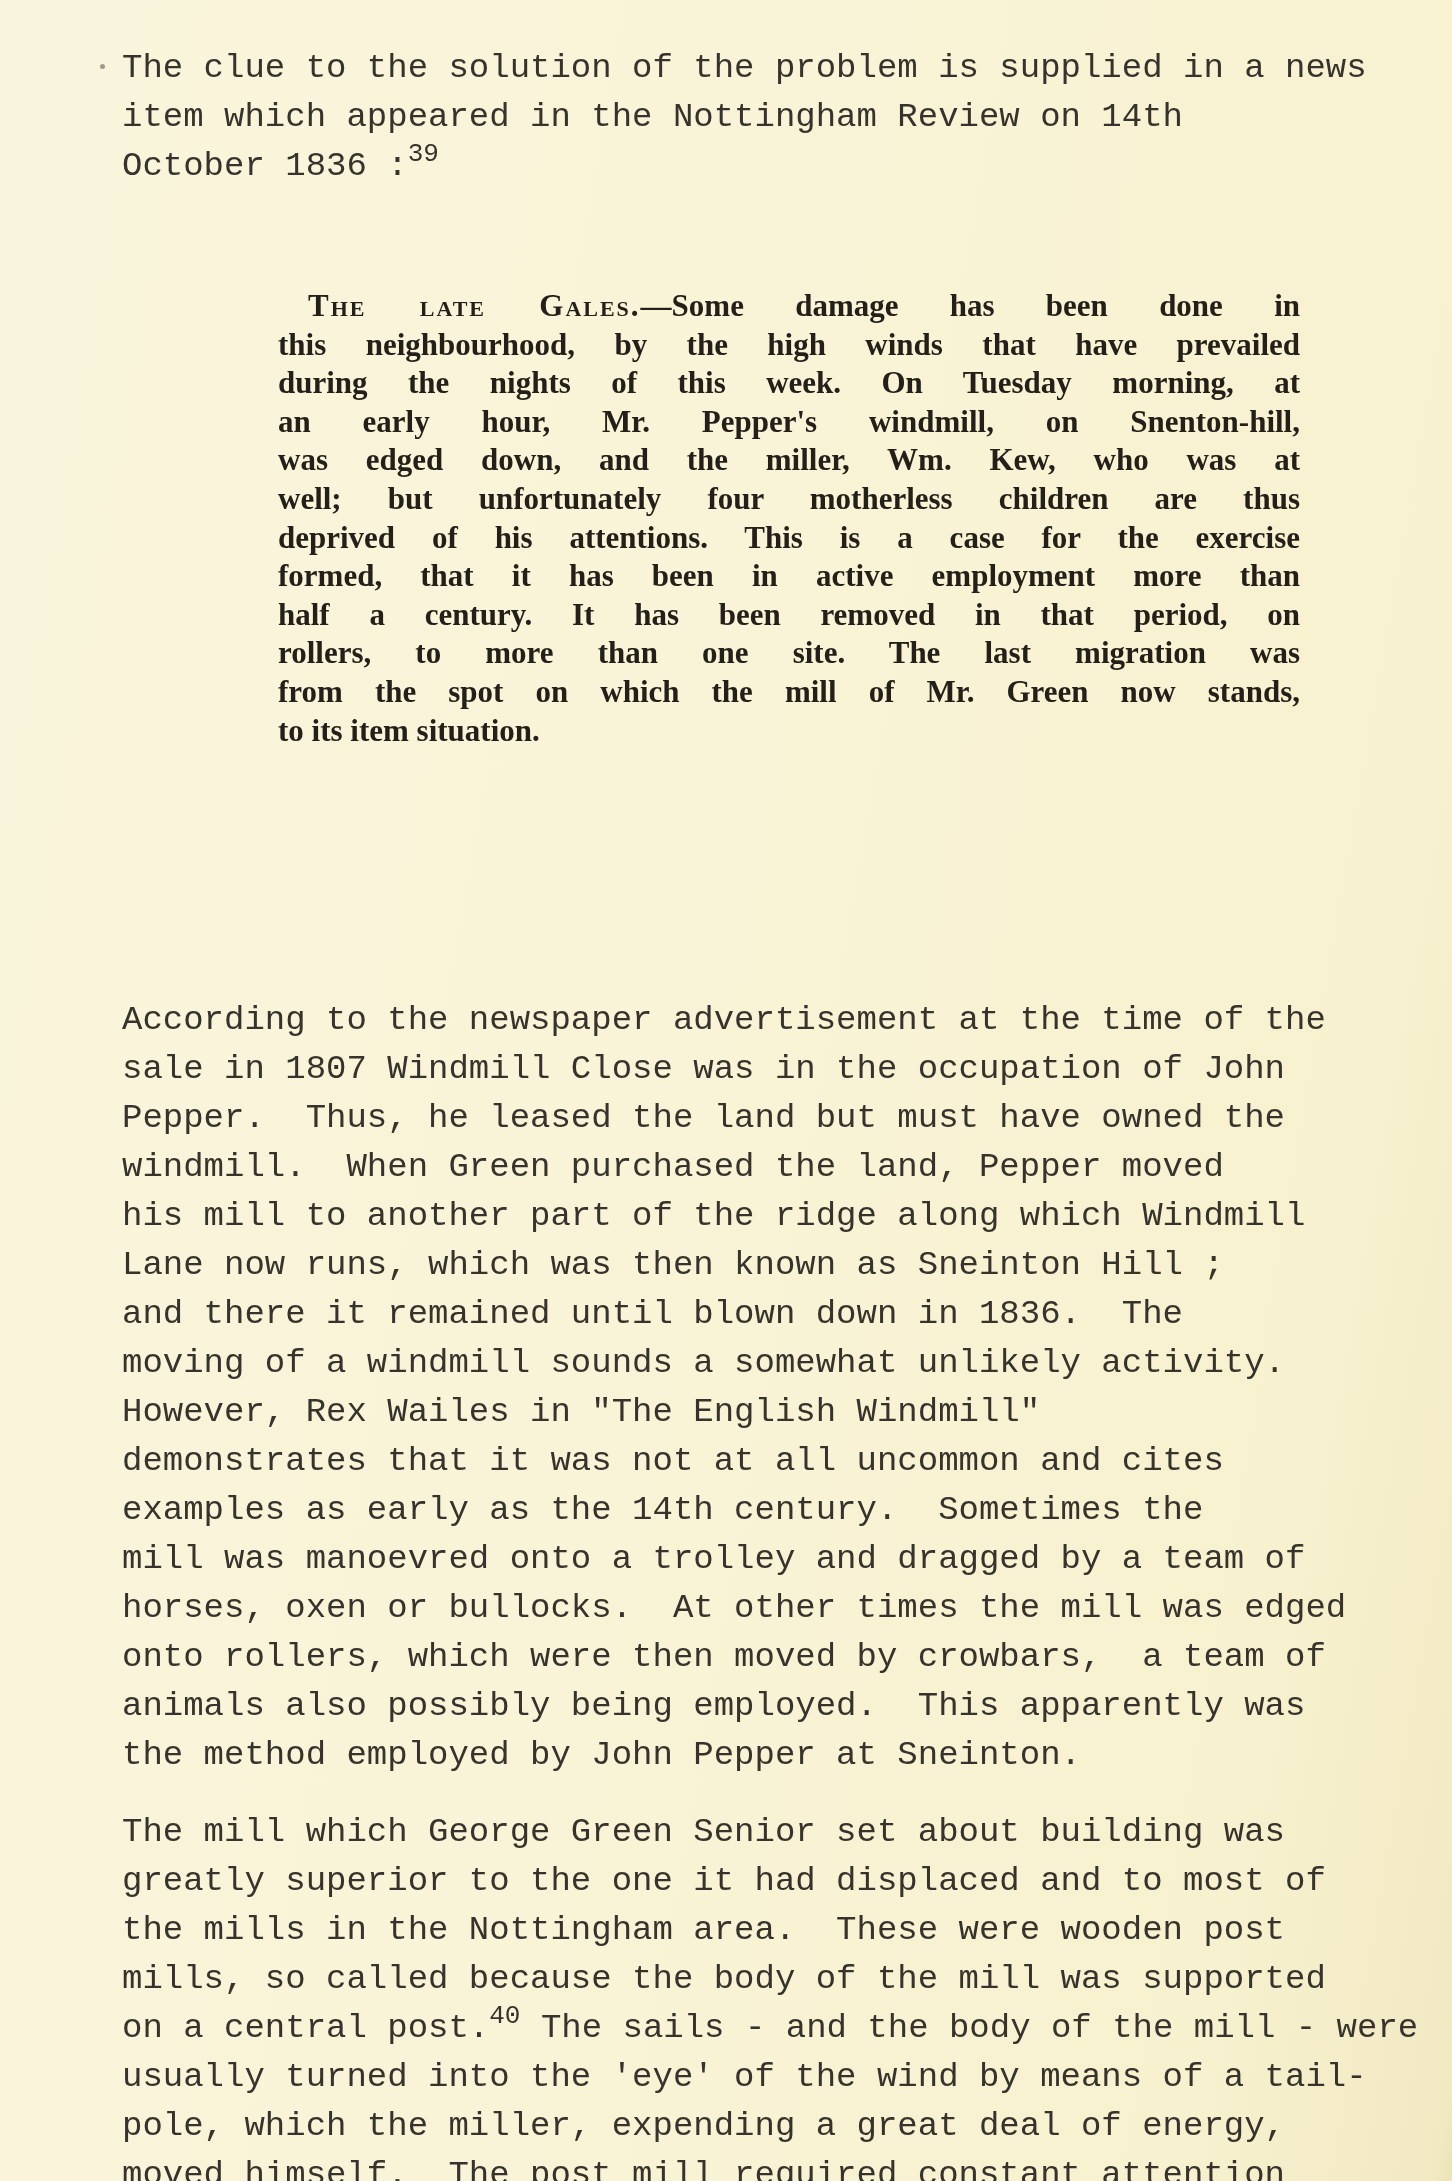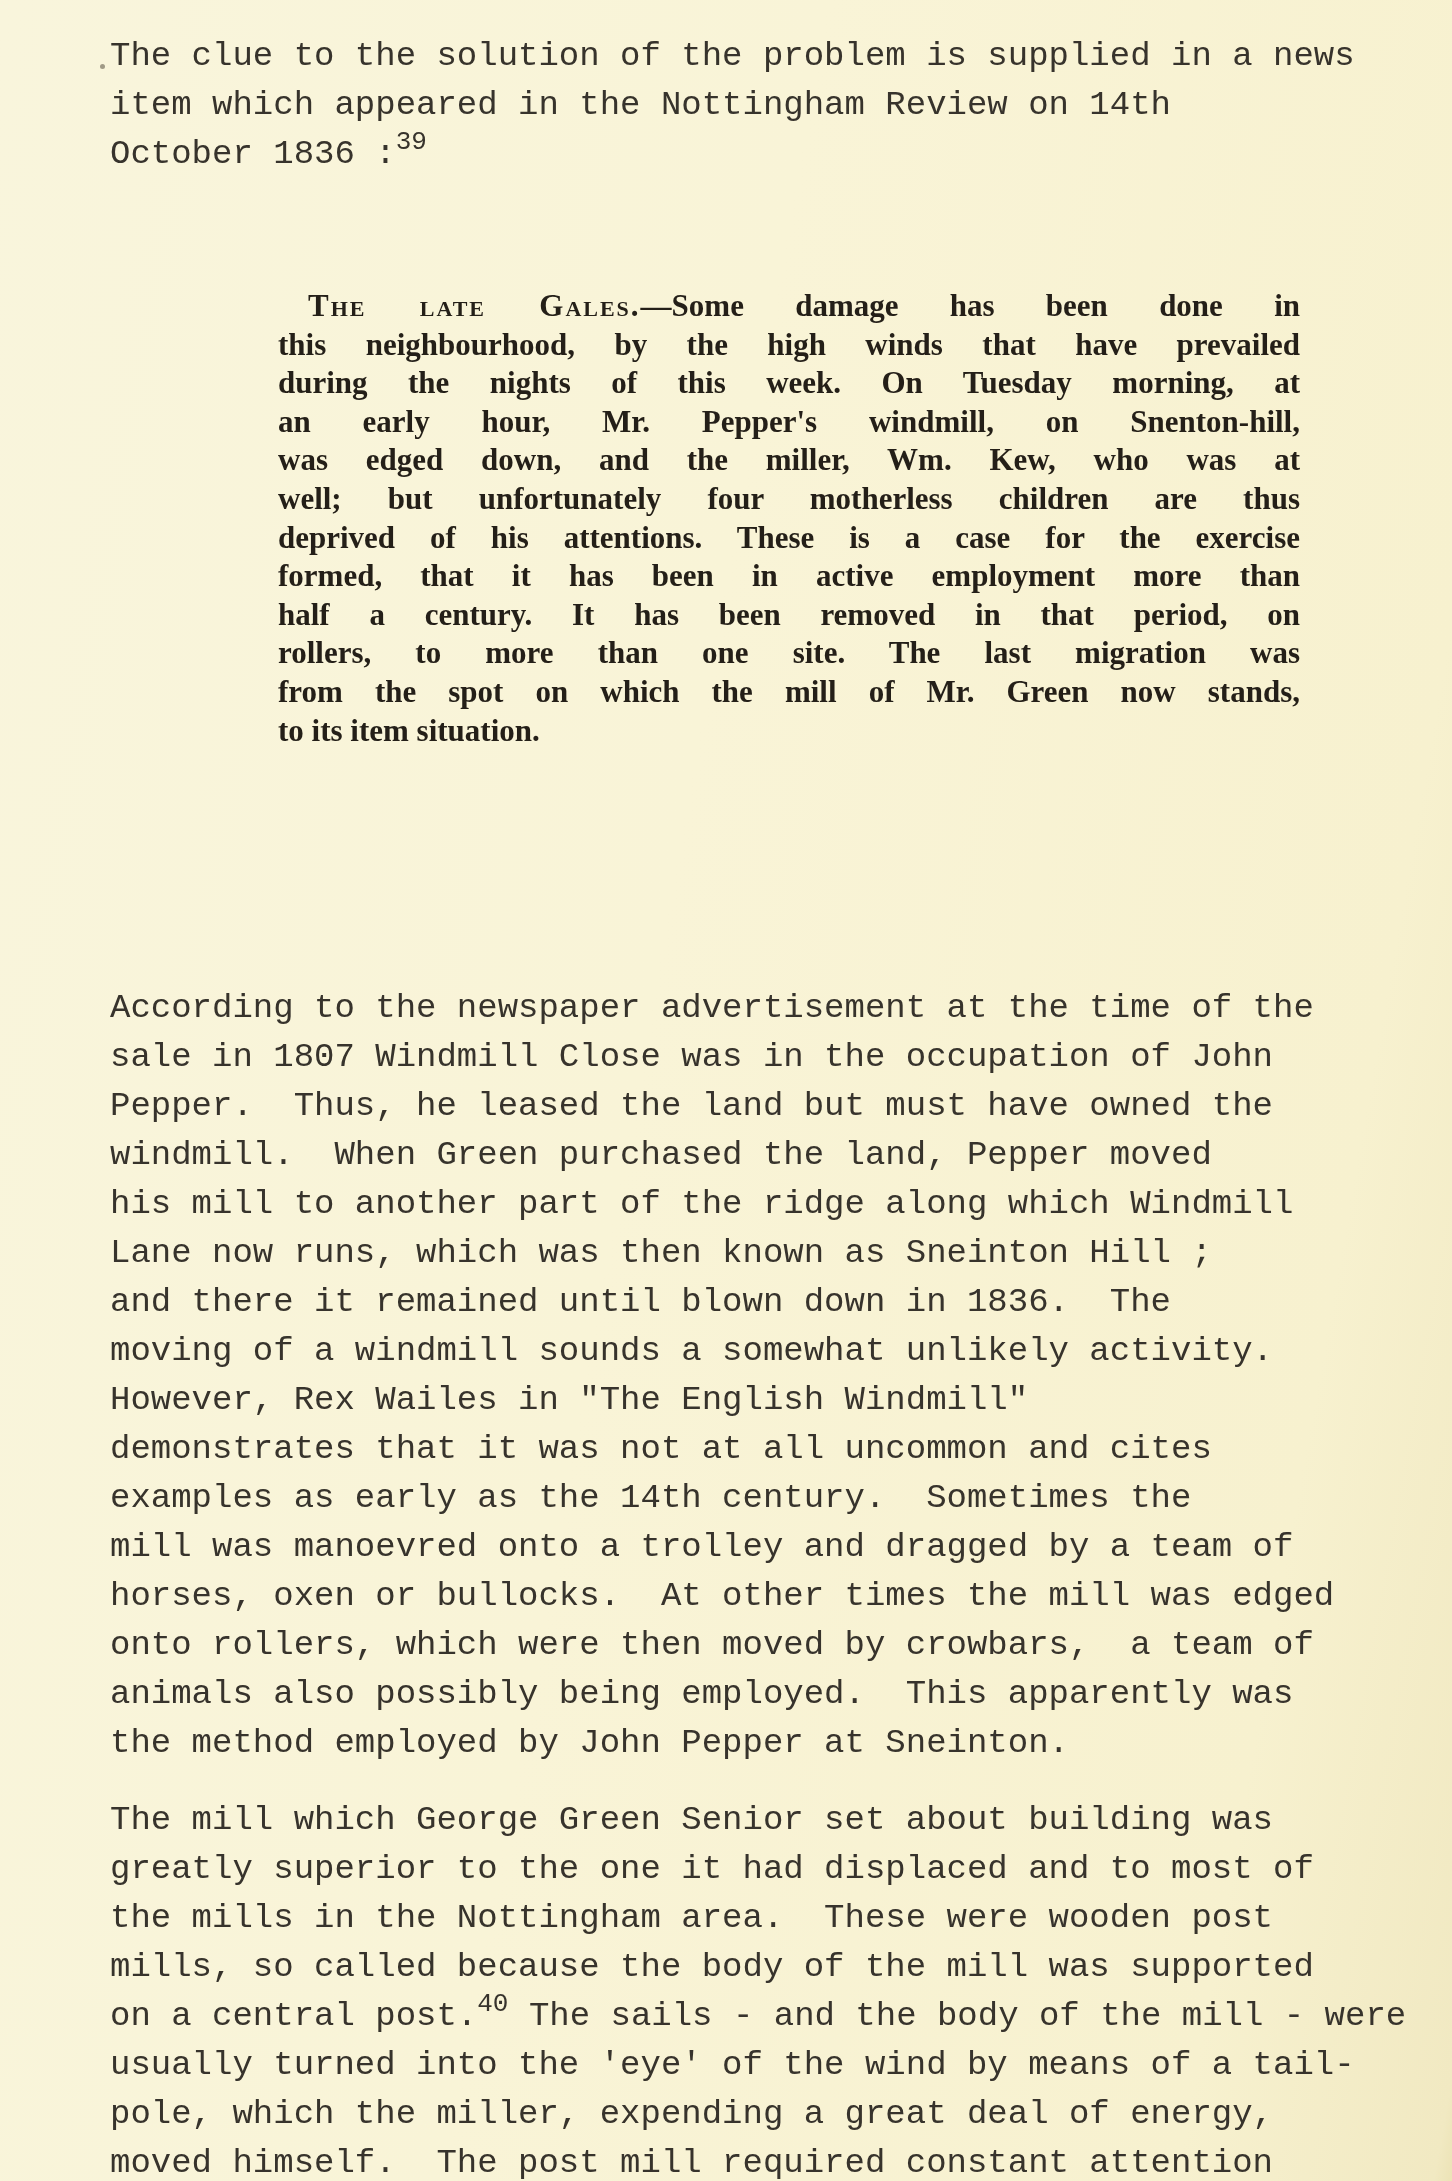--- a/index.html
+++ b/index.html
@@ -14,21 +14,21 @@
       linear-gradient(100deg, #f9f5dc 0%, #f9f4d7 45%, #f7f1cf 85%, #f1e9c2 99%, #ece3b6 100%);
   }
   
   .typed {
     position: absolute;
     font-family: "Liberation Mono", "DejaVu Sans Mono", monospace;
     font-size: 34px;
     line-height: 49px;
     color: #37332c;
     white-space: pre;
-    margin: 0;
+    margin: 12px;
     letter-spacing: 0px;
   }
   .intro  { left: 110px; top: 32px;   width: 1300px; }
   .pepper { left: 110px; top: 984px;  width: 1330px; }
   .green  { left: 110px; top: 1796px; width: 1338px; }
   sup.fnref {
     font-size: 26px;
     line-height: 0;
     vertical-align: 14px;
     letter-spacing: 0;
@@ -70,21 +70,21 @@
 item which appeared in the Nottingham Review on 14th
 October 1836 :</span><sup class="fnref">39</sup></p>
 
   <div class="clipping">
     <div class="clip-line clip-first"><span class="smallcaps">The late Gales.</span><span>—Some damage has been done in</span></div>
     <div class="clip-line">this neighbourhood, by the high winds that have prevailed</div>
     <div class="clip-line">during the nights of this week.  On Tuesday morning, at</div>
     <div class="clip-line">an early hour, Mr. Pepper's windmill, on Snenton-hill,</div>
     <div class="clip-line">was edged down, and the miller, Wm. Kew, who was at</div>
     <div class="clip-line">well; but unfortunately four motherless children are thus</div>
-    <div class="clip-line">deprived of his attentions.  These is a case for the exercise</div>
+    <div class="clip-line">deprived of his attentions.  This is a case for the exercise</div>
     <div class="clip-line">formed, that it has been in active employment more than</div>
     <div class="clip-line">half a century.  It has been removed in that period, on</div>
     <div class="clip-line">rollers, to more than one site.  The last migration was</div>
     <div class="clip-line">from the spot on which the mill of Mr. Green now stands,</div>
     <div class="clip-line clip-last">to its item situation.</div>
   </div>
 
   <p class="typed pepper">According to the newspaper advertisement at the time of the
 sale in 1807 Windmill Close was in the occupation of John
 Pepper.  Thus, he leased the land but must have owned the

